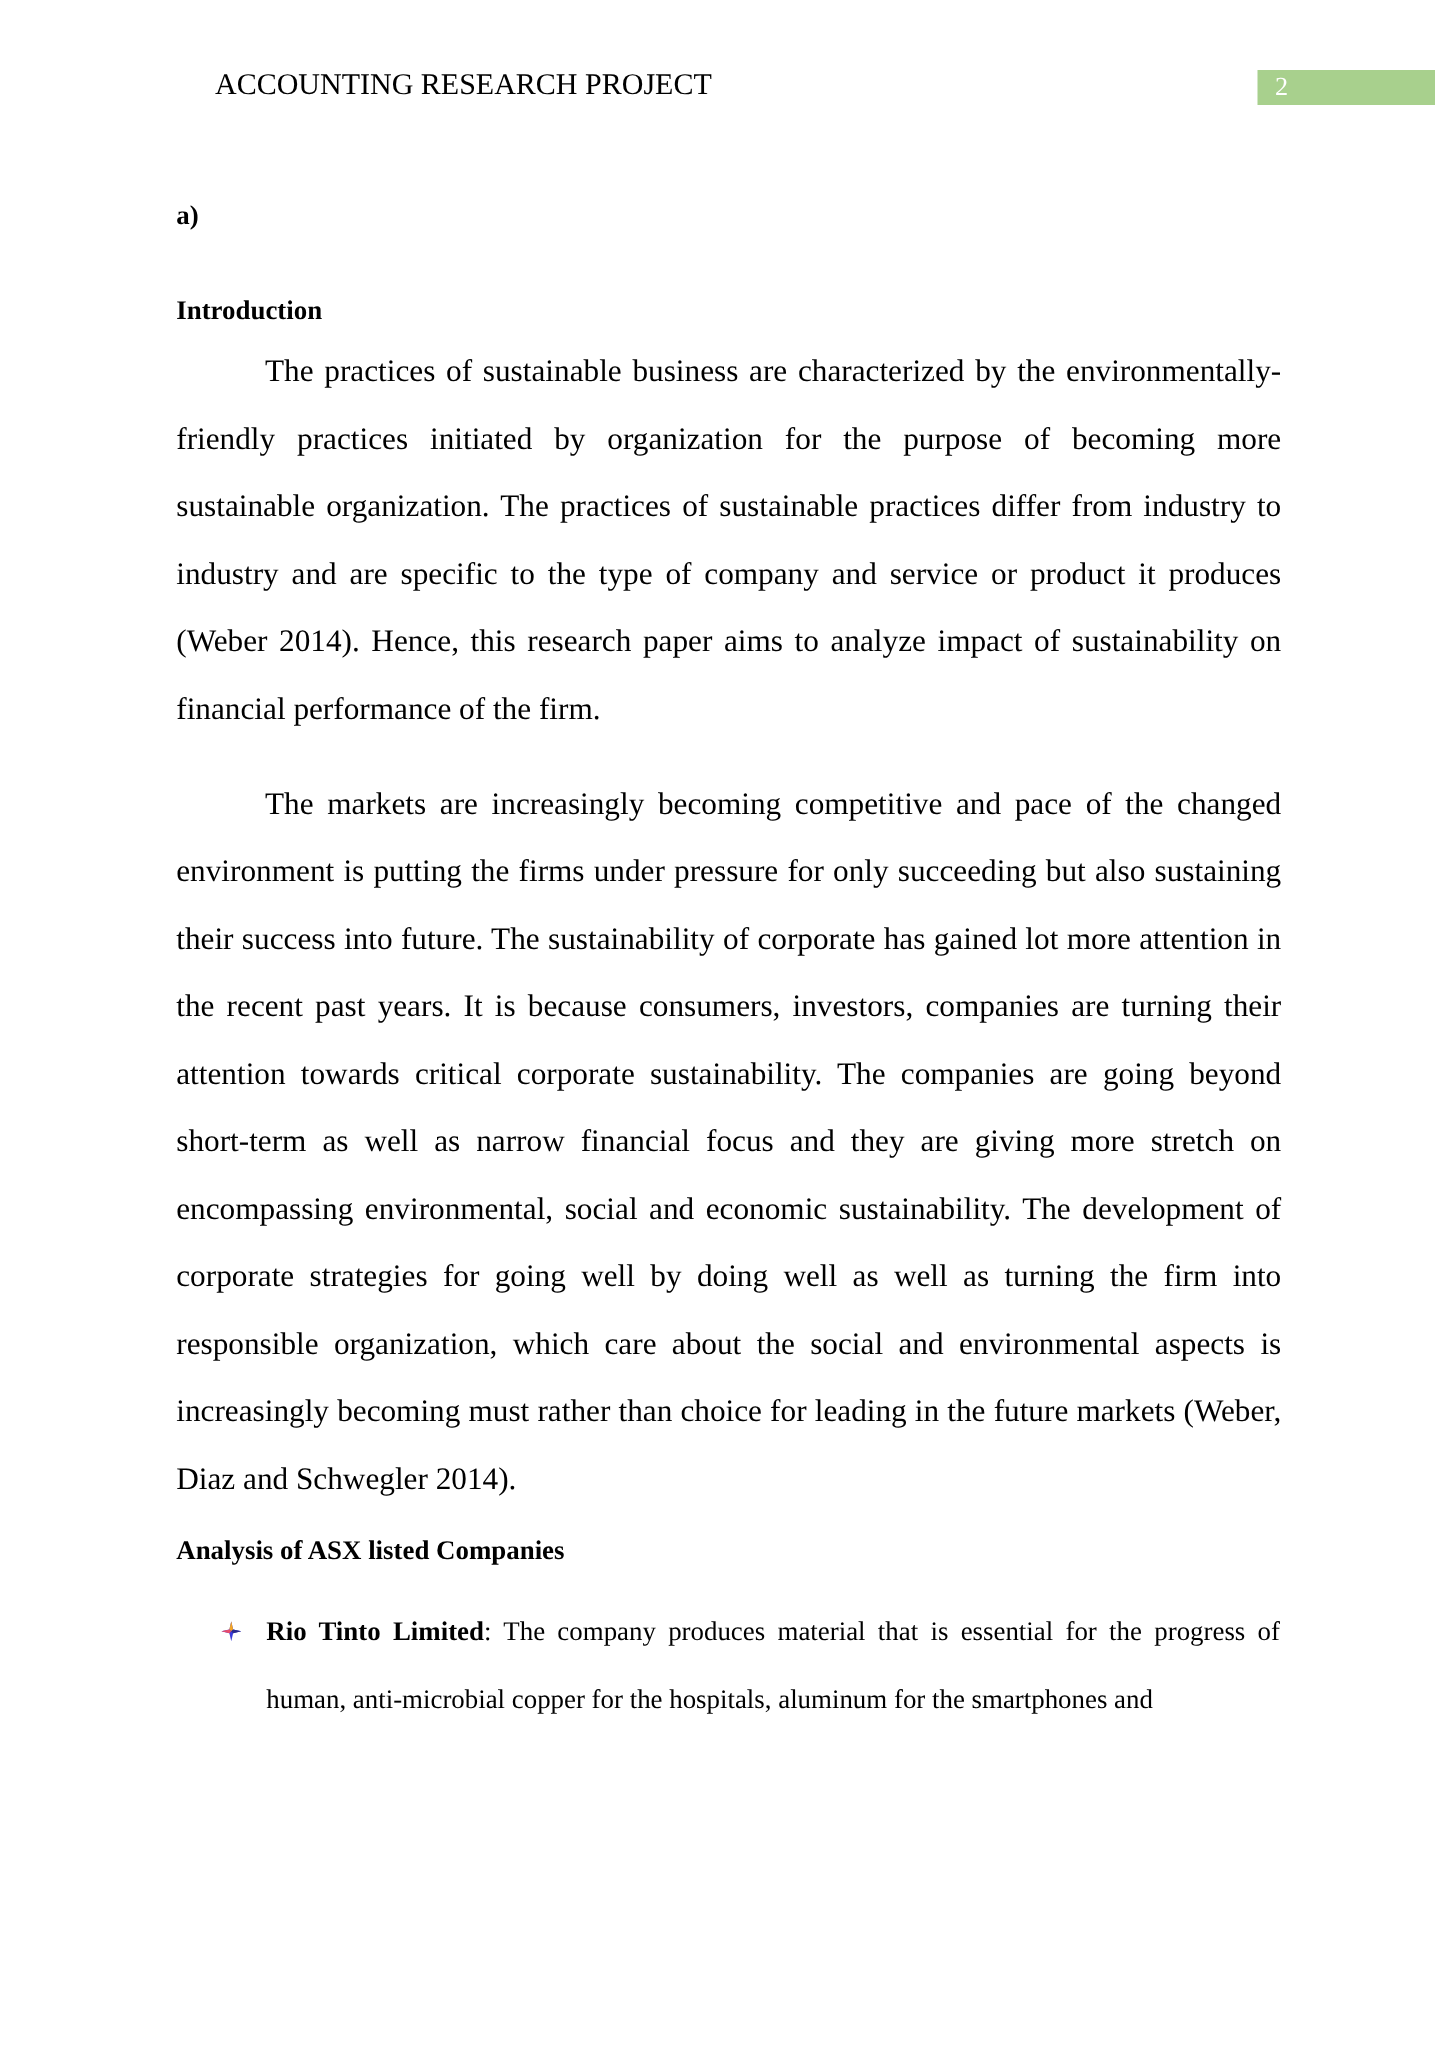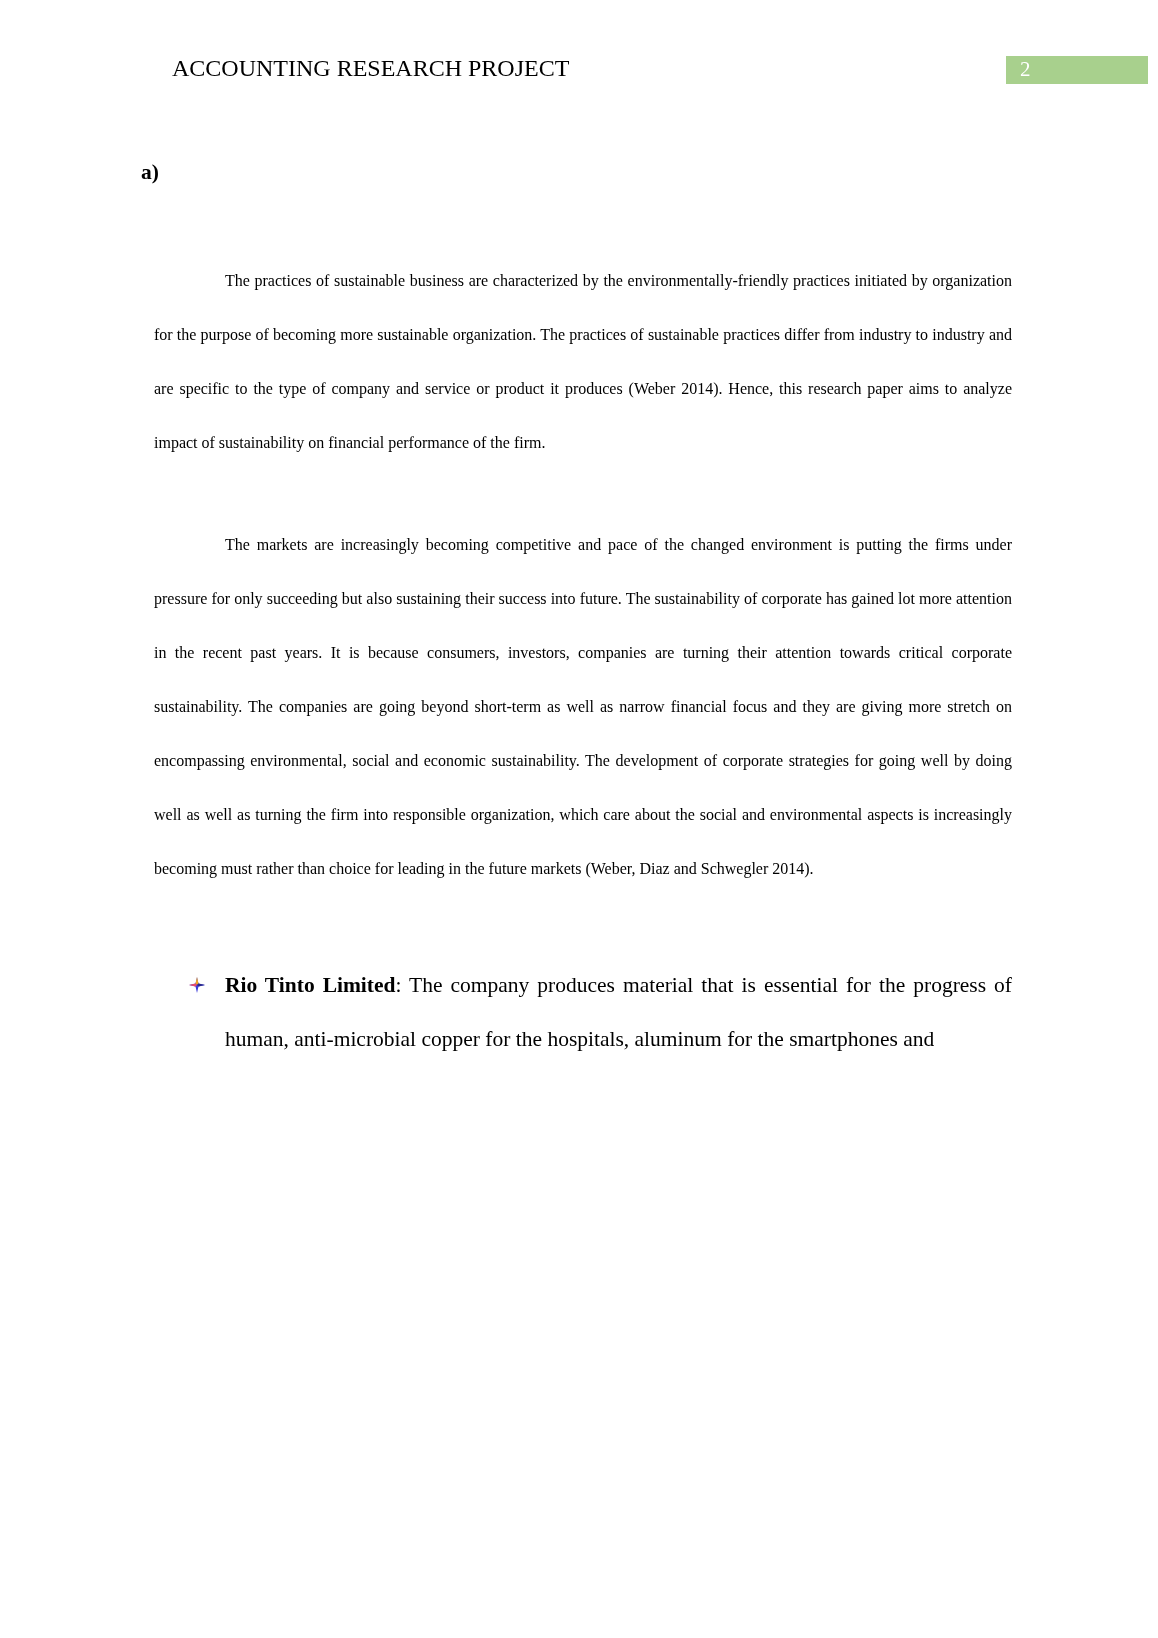--- a/index.html
+++ b/index.html
@@ -4,48 +4,50 @@
 <style>
   html, body { margin: 0; padding: 0; background: #ffffff; }
   body { width: 1158px; height: 1638px; position: relative; overflow: hidden;
          font-family: "Liberation Serif", "DejaVu Serif", serif; color: #000; }
   .header-title { position: absolute; left: 172px; top: 55px; font-size: 24px; letter-spacing: 0; }
   .page-num-box { position: absolute; left: 1006px; top: 56px; width: 142px; height: 28px; background: #a8d08d; }
   .page-num { position: absolute; left: 14px; top: 1px; font-size: 21px; color: #ffffff; }
   .content { position: absolute; left: 141px; top: 160px; width: 884px; }
   .label { font-weight: bold; font-size: 21.5px; margin: 0; height: 30px; }
   .heading { font-weight: bold; font-size: 21.5px; margin: 0; line-height: 30px; }
-  .para { font-size: 16px; line-height: 54px; text-align: justify; text-indent: 71px; margin: 13px; }
-  .bullet-list { list-style: none; margin: 13px; padding: 0; font-family: Liberation Serif, serif; }
+  .para { font-size: 25px; line-height: 54px; text-align: justify; text-indent: 71px; margin: 0; }
+  .bullet-list { list-style: none; margin: 1px; padding: 0; font-family: Liberation Serif, serif; }
   .bullet-item { position: relative; padding-left: 71px; font-size: 21.5px; line-height: 54px; text-align: justify; }
   .bullet-icon { position: absolute; left: 35px; top: 19px; width: 16px; height: 16px; }
   .bold { font-weight: bold; }
 </style>
 </head>
 <body>
 
 <div>
   <div class="header-title">ACCOUNTING RESEARCH PROJECT</div>
   <div class="page-num-box">
     <span class="page-num">2</span>
   </div>
 </div>
 
 <div class="content">
   <p class="label">a)</p>
 
   <div style="height:43px"></div>
+  <h2 class="heading">Introduction</h2>
   <div style="height:8px"></div>
   <p class="para">The practices of sustainable business are characterized by the environmentally-friendly practices initiated by organization for the purpose of becoming more sustainable organization. The practices of sustainable practices differ from industry to industry and are specific to the type of company and service or product it produces (Weber 2014). Hence, this research paper aims to analyze impact of sustainability on financial performance of the firm.</p>
 
   <div style="height:14px"></div>
   <div style="height:8px"></div>
   <p class="para">The markets are increasingly becoming competitive and pace of the changed environment is putting the firms under pressure for only succeeding but also sustaining their success into future. The sustainability of corporate has gained lot more attention in the recent past years. It is because consumers, investors, companies are turning their attention towards critical corporate sustainability. The companies are going beyond short-term as well as narrow financial focus and they are giving more stretch on encompassing environmental, social and economic sustainability. The development of corporate strategies for going well by doing well as well as turning the firm into responsible organization, which care about the social and environmental aspects is increasingly becoming must rather than choice for leading in the future markets (Weber, Diaz and Schwegler 2014).</p>
 
   <div style="height:14px"></div>
+  <h2 class="heading">Analysis of ASX listed Companies</h2>
   <div style="height:8px"></div>
 
   <div style="height:14px"></div>
   <ul class="bullet-list">
     <li class="bullet-item">
       <svg class="bullet-icon" viewBox="0 0 16 16">
         <polygon points="8,0 9.5,6.5 16,8 9.5,9.5 8,16 6.5,9.5 0,8 6.5,6.5" fill="#3b3bd9"></polygon>
         <polygon points="8,0 9.5,6.5 8,8 6.5,6.5" fill="#f5a623"></polygon>
         <polygon points="0,8 6.5,6.5 8,8 6.5,9.5" fill="#e94b6a"></polygon>
         <polygon points="16,8 9.5,6.5 8,8 9.5,9.5" fill="#2a2a8a"></polygon>

